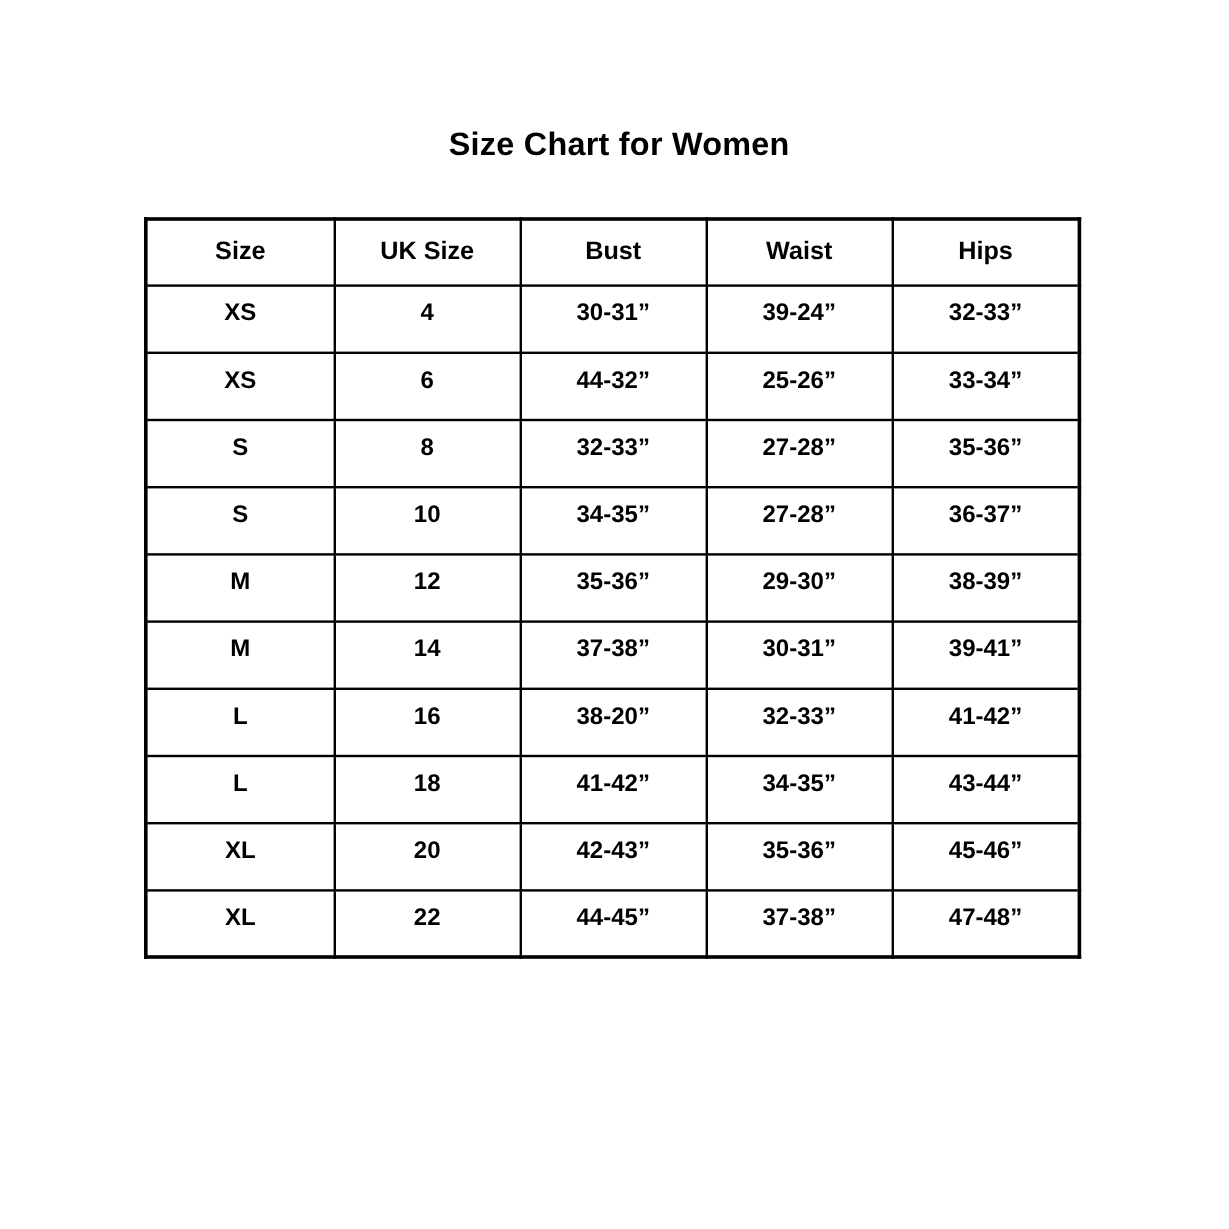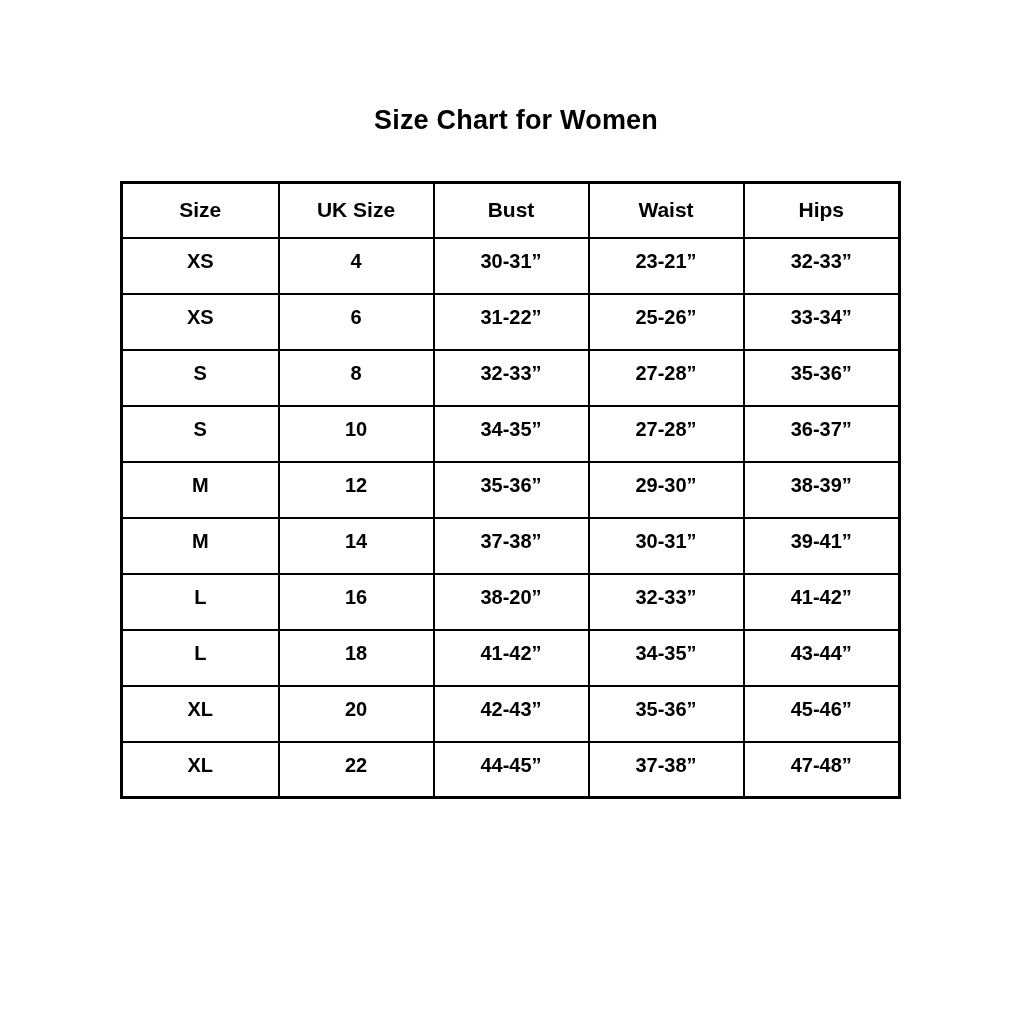--- a/index.html
+++ b/index.html
@@ -89,27 +89,27 @@
         <th>Bust</th>
         <th>Waist</th>
         <th>Hips</th>
       </tr>
     </thead>
     <tbody id="table-body">
         <tr>
           <td>XS</td>
           <td>4</td>
           <td>30-31”</td>
-          <td>23-21”</td>
+          <td>39-24”</td>
           <td>32-33”</td>
         </tr>
         <tr>
           <td>XS</td>
           <td>6</td>
-          <td>31-22”</td>
+          <td>44-32”</td>
           <td>25-26”</td>
           <td>33-34”</td>
         </tr>
         <tr>
           <td>S</td>
           <td>8</td>
           <td>32-33”</td>
           <td>27-28”</td>
           <td>35-36”</td>
         </tr>

